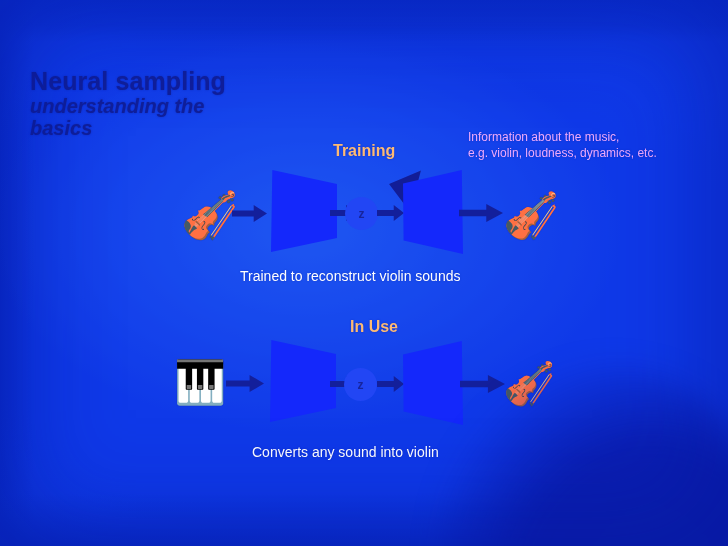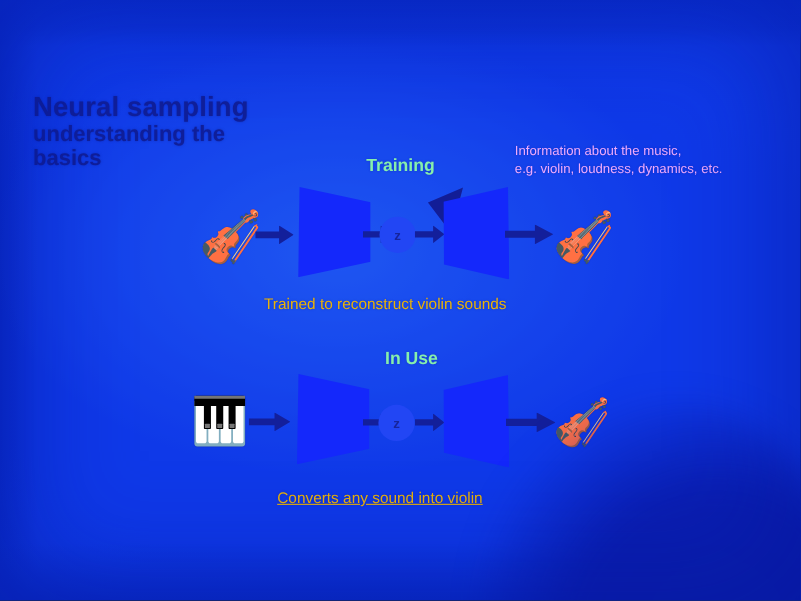--- a/index.html
+++ b/index.html
@@ -73,46 +73,46 @@
     top: 68px;
     color: #101f9a;
     line-height: 1.08;
     text-shadow: 0 0 2px rgba(10,25,140,0.5);
   }
   .title-main {
     font-size: 25px;
     font-weight: bold;
     letter-spacing: .1px;
     white-space: nowrap;
-    margin-top: 16px;
   }
   .title-sub {
     font-size: 20px;
     font-weight: bold;
     margin-top: 1px;
     max-width: 215px;
+    font-style: italic;
   }
 
   
   .section-label {
     position: absolute;
-    color: #86efac;
+    color: #fdba74;
     font-size: 16px;
     font-weight: bold;
     text-shadow: 0 0 2px rgba(15,30,150,0.45);
     white-space: nowrap;
   }
   .caption {
     position: absolute;
-    color: #eab308;
+    color: #ffffff;
     font-size: 14px;
     text-shadow: 0 0 2px rgba(15,30,150,0.4);
     white-space: nowrap;
   }
-  .caption.underlined { text-decoration: underline; }
+  .caption.underlined { }
   .annotation {
     position: absolute;
     color: #f0abfc;
     font-size: 12px;
     line-height: 1.35;
     text-shadow: 0 0 2px rgba(15,30,150,0.4);
     white-space: nowrap;
   }
   .trap {
     position: absolute;

